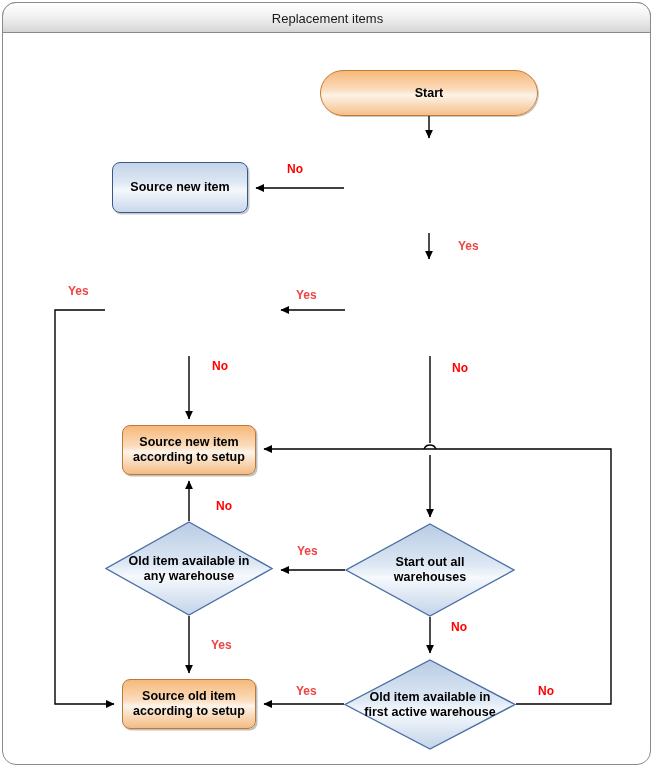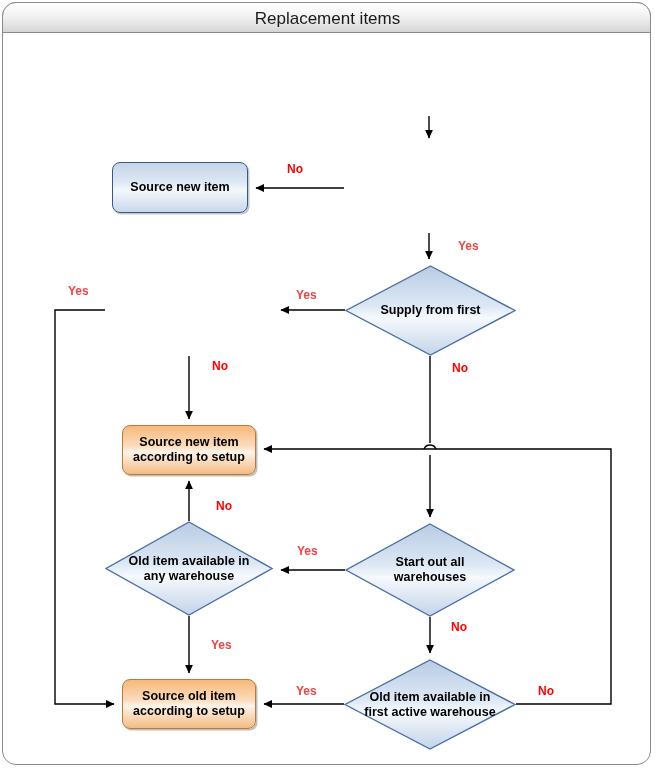--- a/index.html
+++ b/index.html
@@ -40,21 +40,21 @@
     background: linear-gradient(to bottom, #ffffff 0%, #f4f4f4 40%, #dedede 85%, #d4d4d4 100%);
   }
   .title-text {
     position: absolute;
     left: 0;
     top: 0;
     width: 649px;
     height: 31px;
     line-height: 31px;
     text-align: center;
-    font-size: 17px;
+    font-size: 13px;
     color: #1a1a1a;
     font-family: "Liberation Sans", sans-serif;
   }
 
   
   #wires {
     position: absolute;
     left: 0;
     top: 0;
     width: 655px;
@@ -195,33 +195,30 @@
       <path d="M189,616 L189,673" marker-end="url(#ah)"></path>
 
        Source old item --&gt;
       <path d="M344,704 L264,704" marker-end="url(#ah)"></path>
 
        right, up --&gt; Source new item according to setup --&gt;
       <path d="M516,704 L611,704 L611,449 L264,449" marker-end="url(#ah)"></path>
     </g>
   </svg>
 
+  <div class="node terminal" style="left:320px; top:70px; width:218px; height:46px;">
+    <div class="node-label">Start</div>
+  </div>
 
   <div class="node proc-blue" style="left:112px; top:162px; width:136px; height:51px;">
     <div class="node-label">Source new item</div>
   </div>
 
 
 
-  <div class="node decision" style="left:345px; top:265px; width:171px; height:91px;">
-    <svg viewBox="0 0 171 91" preserveAspectRatio="none">
-      <polygon points="85.5,1 170,45.5 85.5,90 1,45.5" fill="url(#gBlue)" stroke="#4a6fa5" stroke-width="1.4"></polygon>
-    </svg>
-    <div class="node-label">Supply from first</div>
-  </div>
 
   <div class="node proc-orange" style="left:122px; top:425px; width:134px; height:50px;">
     <div class="node-label">Source new item
 according to setup</div>
   </div>
 
   <div class="node decision" style="left:105px; top:521px; width:168px; height:95px;">
     <svg viewBox="0 0 168 95" preserveAspectRatio="none">
       <polygon points="84,1 167,47.5 84,94 1,47.5" fill="url(#gBlue)" stroke="#4a6fa5" stroke-width="1.4"></polygon>
     </svg>

